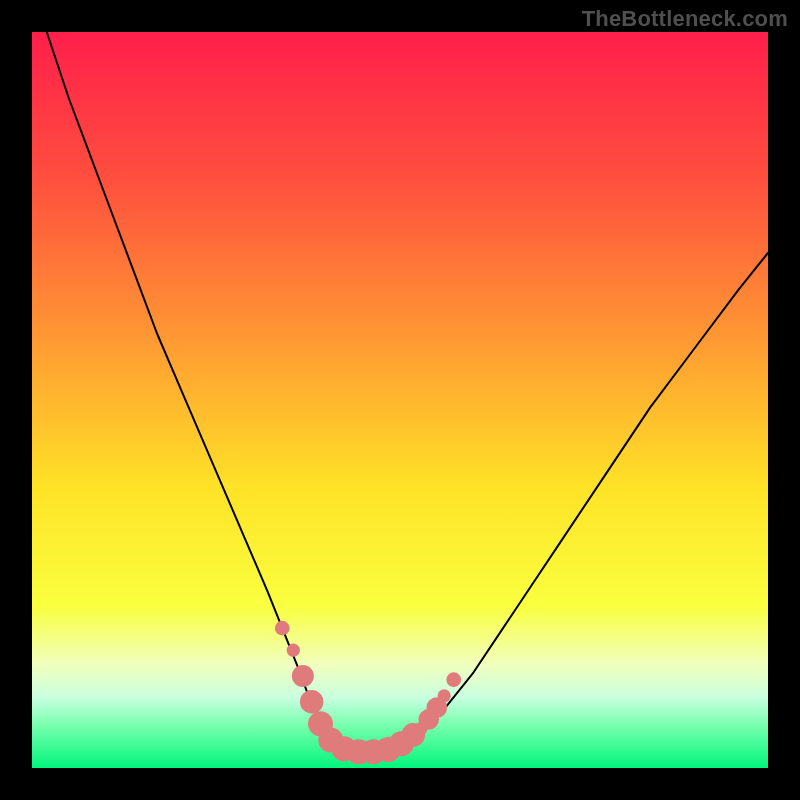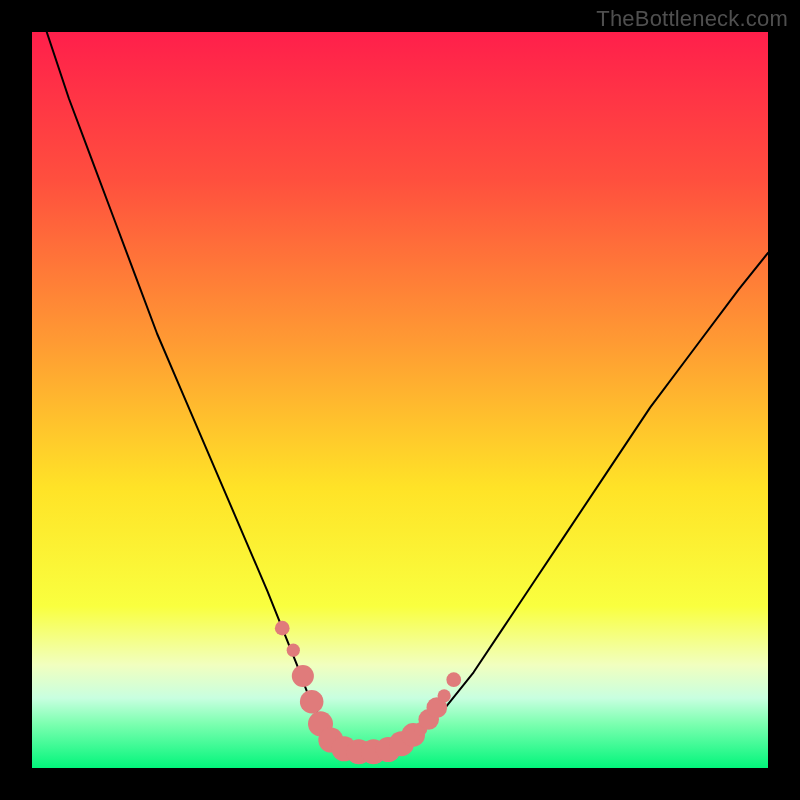--- a/index.html
+++ b/index.html
@@ -18,21 +18,21 @@
     width: 800px;
     height: 800px;
     background: #000;
   }
   .watermark {
     position: absolute;
     top: 6px;
     right: 12px;
     color: #4f4f4f;
     font-size: 22px;
-    font-weight: 400;
+    font-weight: 700;
     letter-spacing: 0.2px;
     z-index: 10;
     user-select: none;
   }
   .plot {
     position: absolute;
     top: 32px;
     left: 32px;
     width: 736px;
     height: 736px;

